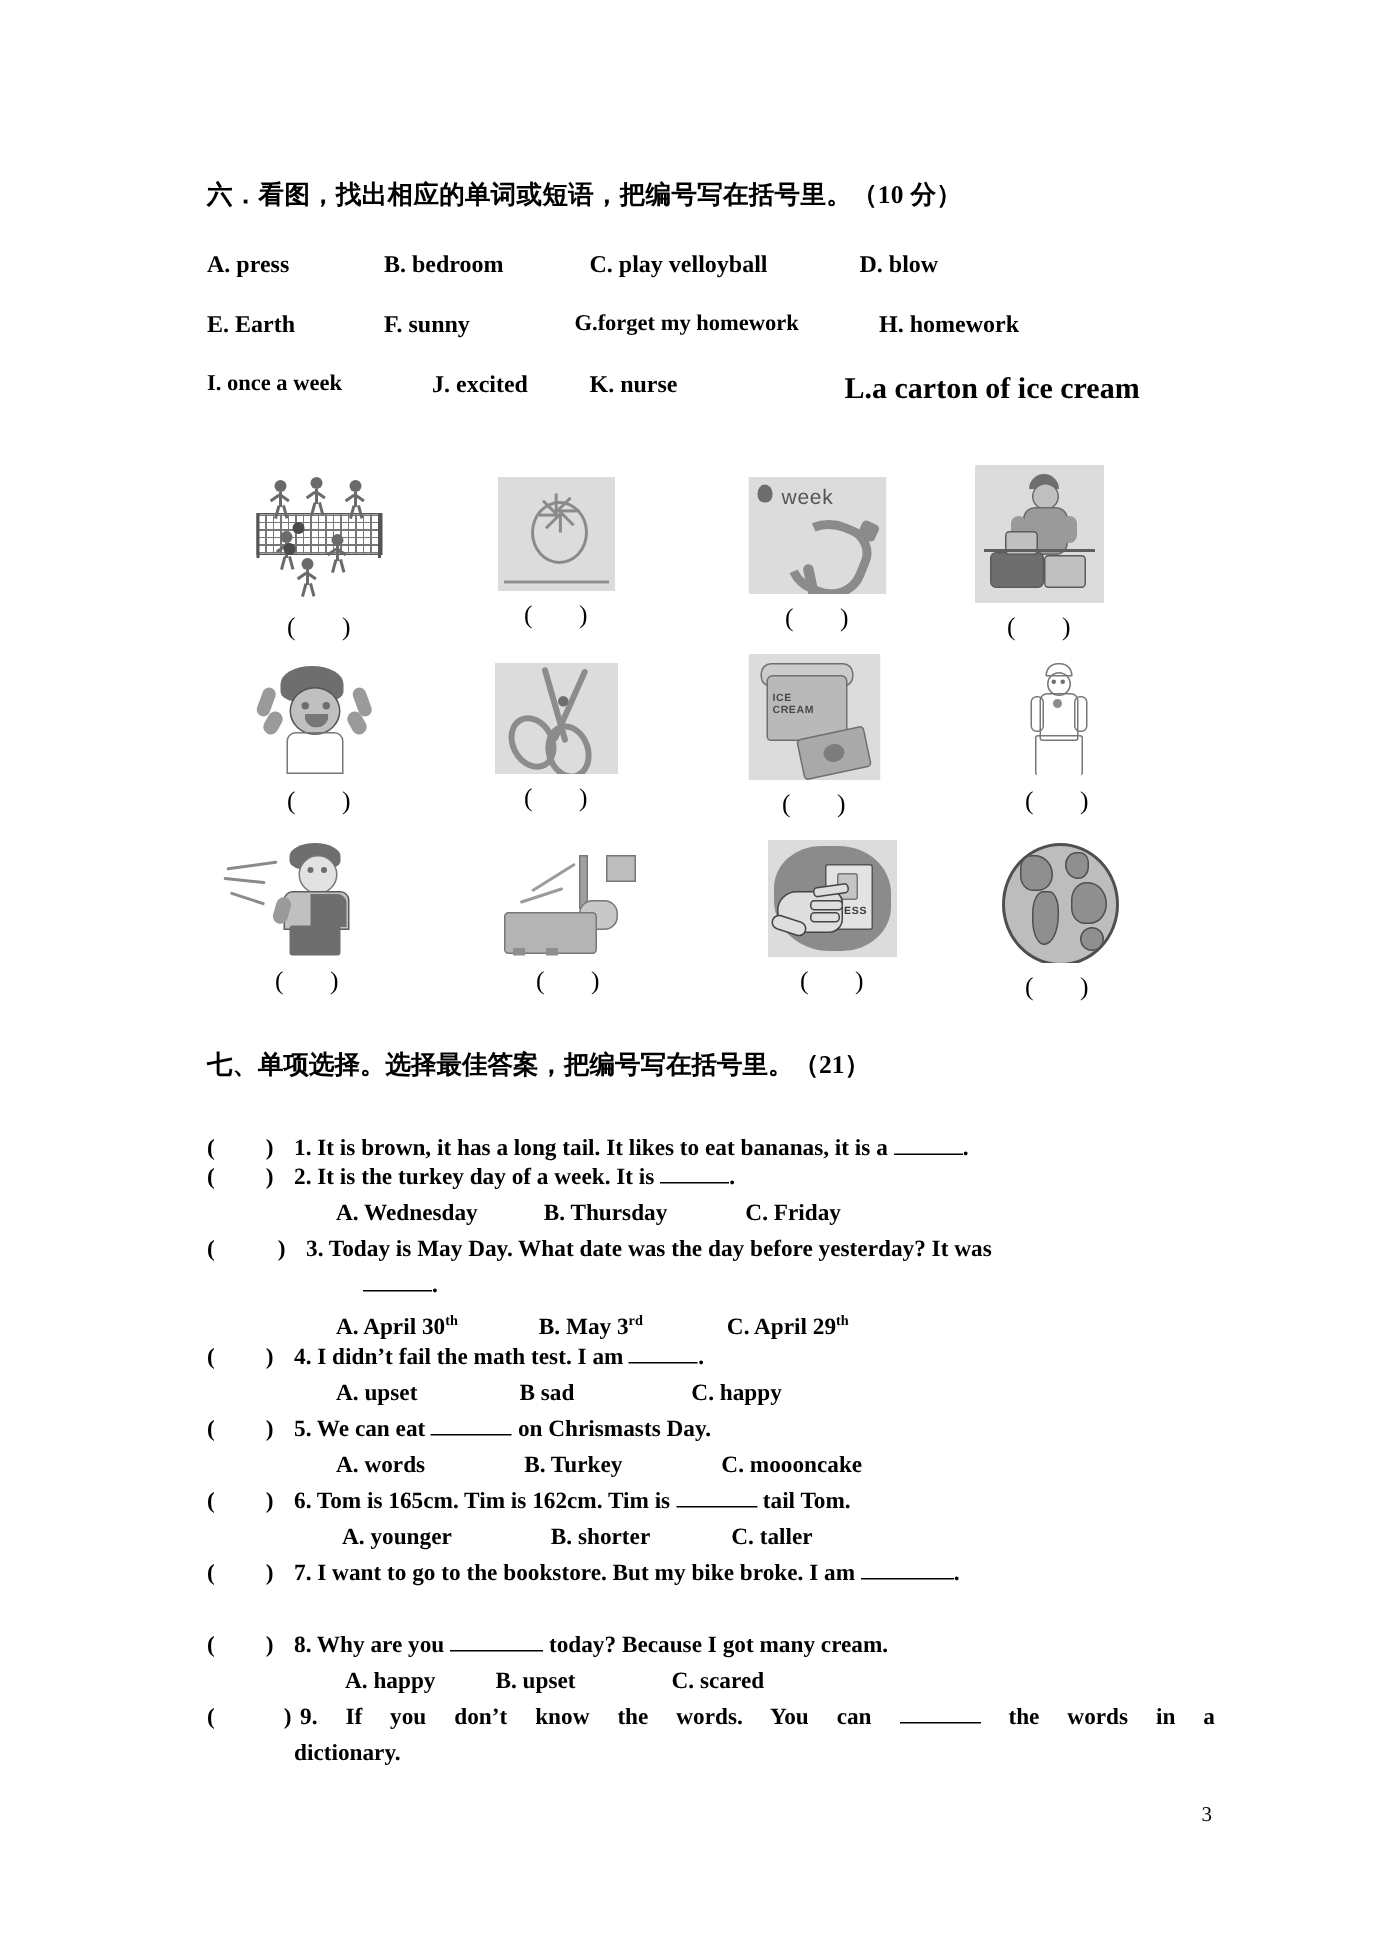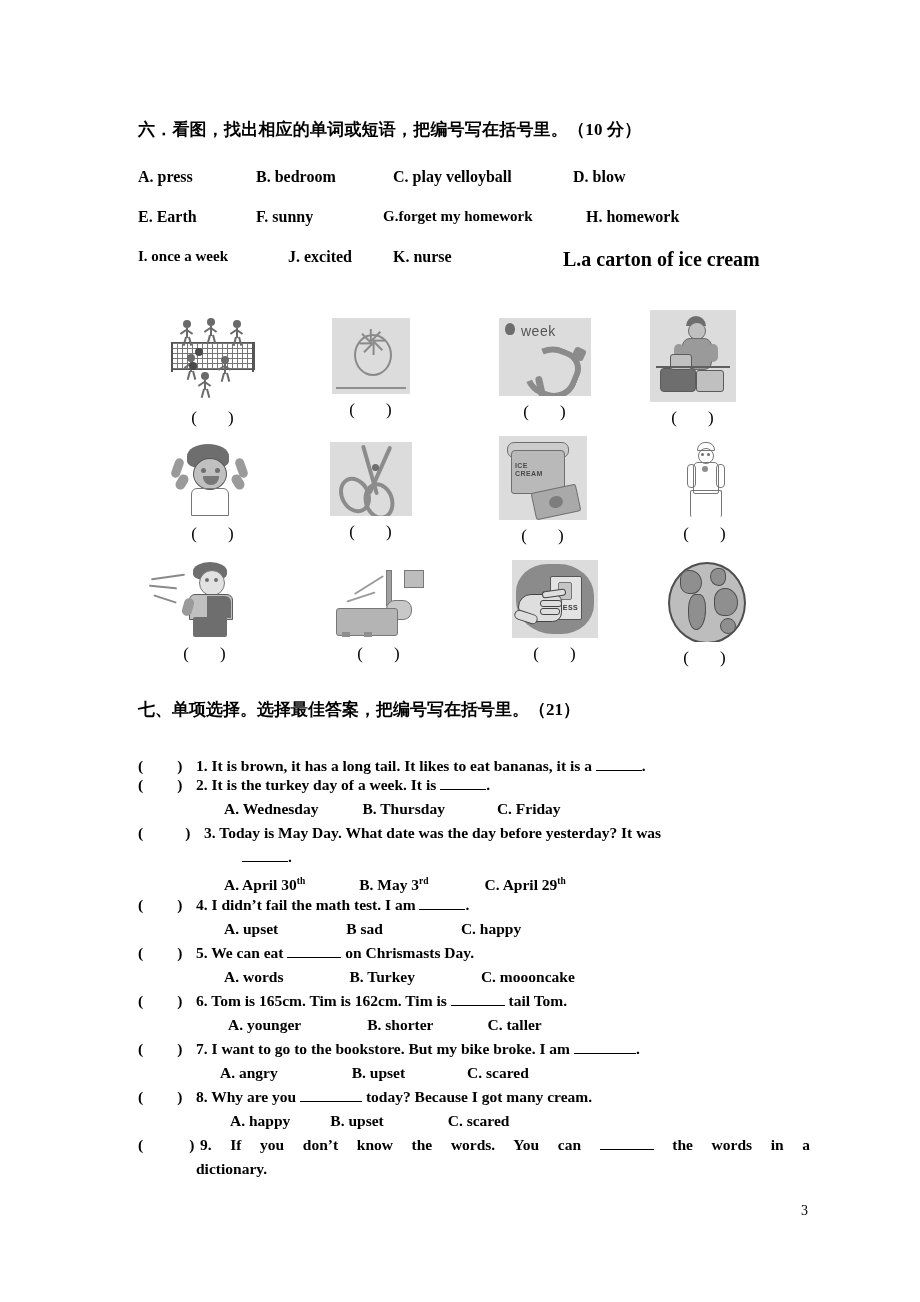--- a/index.html
+++ b/index.html
@@ -764,23 +764,20 @@
     </div>
     <div class="opt-line" style="padding-left:90px;">
       <span class="opt">A. younger</span><span style="display:inline-block;width:66px;"></span><span class="opt">B. shorter</span><span style="display:inline-block;width:54px;"></span><span class="opt">C. taller</span>
     </div>
   </div>
 
   <div class="q-block" style="top:1037px;">
     <div class="q-line">
       <span class="q-paren"><span>(</span><span class="pg"></span><span>)</span></span><span>7.</span><span> I want to go to the bookstore. But my bike broke.   I am </span><span class="blank w3"></span><span>.</span>
     </div>
-    <div class="opt-line" style="padding-left:82px;">
-      <span class="opt">A. angry</span><span style="display:inline-block;width:74px;"></span><span class="opt">B. upset</span><span style="display:inline-block;width:62px;"></span><span class="opt">C. scared</span>
-    </div>
   </div>
 
   <div class="q-block" style="top:1085px;">
     <div class="q-line">
       <span class="q-paren"><span>(</span><span class="pg"></span><span>)</span></span><span>8.</span><span> Why are you </span><span class="blank w3"></span><span> today?   Because I got many cream.</span>
     </div>
     <div class="opt-line" style="padding-left:92px;">
       <span class="opt">A. happy</span><span style="display:inline-block;width:40px;"></span><span class="opt">B. upset</span><span style="display:inline-block;width:64px;"></span><span class="opt">C. scared</span>
     </div>
   </div>

